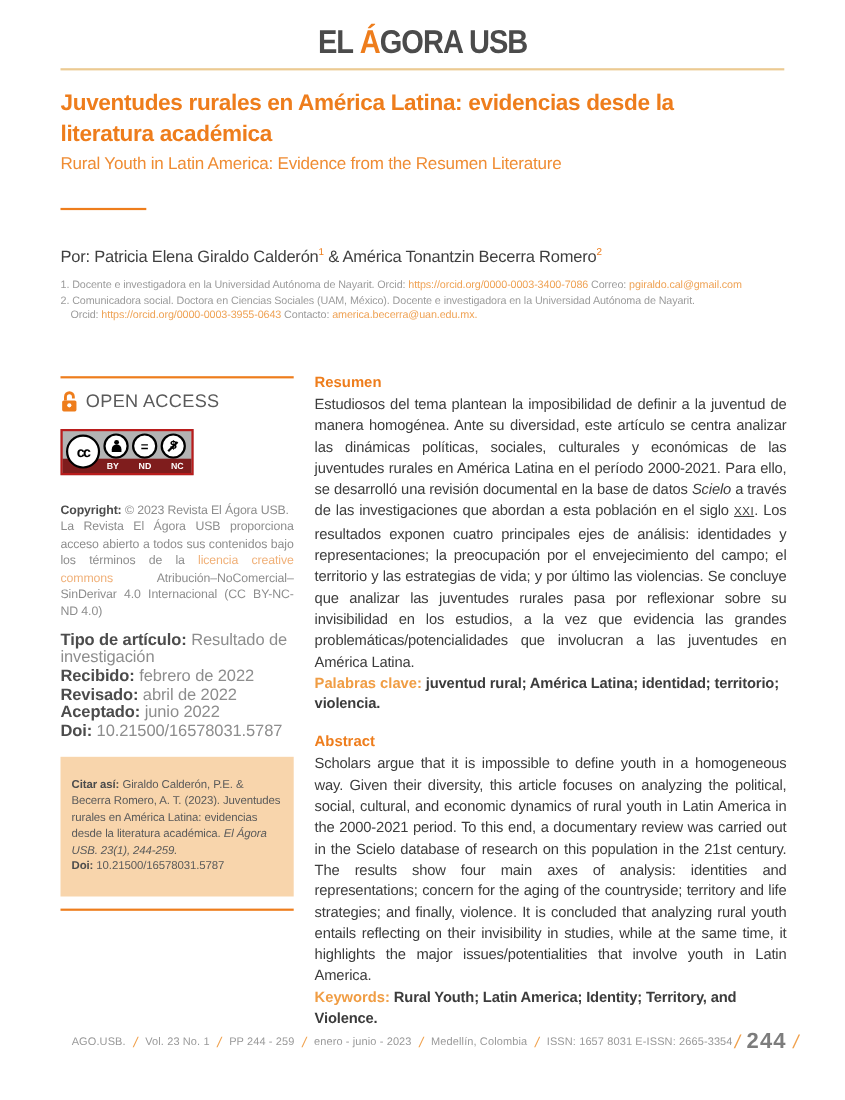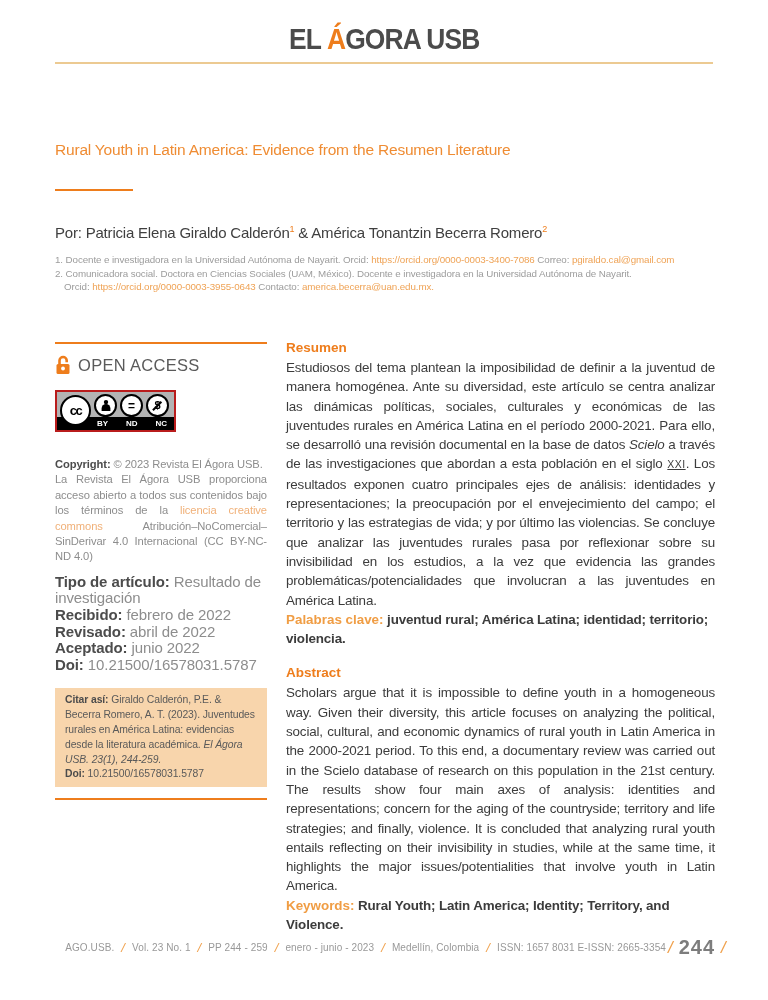--- a/index.html
+++ b/index.html
@@ -31,41 +31,41 @@
 
   
   .leftcol{position:absolute;left:55px;top:342px;width:212px;}
   .rule-orange{height:2px;background:#ee7d1c;}
   .openaccess{display:flex;align-items:center;gap:7px;margin-top:11px;
               font-size:16.5px;color:#5a5a5a;letter-spacing:.3px;}
   .openaccess svg{display:block;}
 
   .cc-badge{position:relative;margin-top:14px;width:121px;height:42px;background:#b3b3b3;
             border:2px solid #b91c1c;box-sizing:border-box;}
-  .cc-strip{position:absolute;left:0;right:0;bottom:0;height:13px;background:#000000;
+  .cc-strip{position:absolute;left:0;right:0;bottom:0;height:13px;background:#7f1d1d;
             display:flex;align-items:center;justify-content:space-between;
             padding:0 7px 0 40px;font-size:8px;font-weight:bold;color:#fff;}
   .cc-circles{position:absolute;top:2px;left:3px;display:flex;align-items:flex-start;gap:3px;}
   .circ{background:#fff;border:2.5px solid #000;border-radius:50%;box-sizing:border-box;
         display:flex;align-items:center;justify-content:center;color:#000;}
   .circ-cc{width:31px;height:31px;font-weight:bold;font-size:13px;letter-spacing:-1.5px;z-index:2;margin-top:1px;}
   .circ-sm{width:23px;height:23px;font-weight:bold;font-size:12px;}
   .nc-glyph{position:relative;font-weight:bold;font-size:11px;line-height:1;}
   .nc-glyph::after{content:"";position:absolute;left:-3px;right:-3px;top:45%;height:1.6px;
                    background:#000;transform:rotate(-45deg);}
 
   .copyright{margin:25px 0 0 0;font-size:11.2px;line-height:15.4px;color:#8d8d8d;
              text-align:justify;letter-spacing:-.1px;}
   .copyright b,.meta b,.citebox b{color:#4c4c4c;}
   .lic-link{color:#f0b078;text-decoration:none;}
 
   .meta{margin-top:9px;font-size:15px;line-height:16.6px;color:#8d8d8d;letter-spacing:-.1px;}
   .meta p{margin:0;}
 
-  .citebox{margin-top:15px;background:#f8d5ac;padding:5px 10px;font-size:10.4px;
+  .citebox{margin-top:15px;background:#f8d5ac;padding:19px 10px;font-size:10.4px;
            line-height:14.8px;color:#5a5a5a;letter-spacing:-.1px;}
   .citebox p{margin:0;}
   .rule-bottom{margin-top:11px;}
 
   
   .maincol{position:absolute;left:286px;top:340px;width:429px;}
   .sec-head{margin:0 0 3px 0;font-size:13.5px;font-weight:bold;color:#ee7d1c;}
   .body-text{margin:0;font-size:13.4px;line-height:19.3px;text-align:justify;
              color:#3c3c3c;letter-spacing:-.15px;hyphens:auto;}
   .sc{text-transform:uppercase;font-size:.78em;letter-spacing:.5px;text-decoration:underline;}
@@ -86,20 +86,21 @@
 </head>
 <body>
 
 <div class="page">
 
   <div class="logo">
     <span class="logo-inner"><span>EL </span><span class="accent">Á</span><span>GORA USB</span></span>
   </div>
   <div class="rule-tan"></div>
 
+  <h1 class="title">Juventudes rurales en América Latina: evidencias desde la literatura académica</h1>
   <h2 class="subtitle">Rural Youth in Latin America: Evidence from the Resumen Literature</h2>
   <div class="dash"></div>
 
   <p class="byline"><span>Por: Patricia Elena Giraldo Calderón</span><sup>1</sup><span> &amp; América Tonantzin Becerra Romero</span><sup>2</sup></p>
 
   <div class="footnotes">
     <p><span>1. Docente e investigadora en la Universidad Autónoma de Nayarit. Orcid: </span><a class="fn-link" href="#">https://orcid.org/0000-0003-3400-7086</a><span> Correo: </span><a class="fn-link" href="#">pgiraldo.cal@gmail.com</a></p>
     <p><span>2. Comunicadora social. Doctora en Ciencias Sociales (UAM, México). Docente e investigadora en la Universidad Autónoma de Nayarit.</span></p>
     <p class="indent"><span>Orcid: </span><a class="fn-link" href="#">https://orcid.org/0000-0003-3955-0643</a><span> Contacto: </span><a class="fn-link" href="#">america.becerra@uan.edu.mx.</a></p>
   </div>

